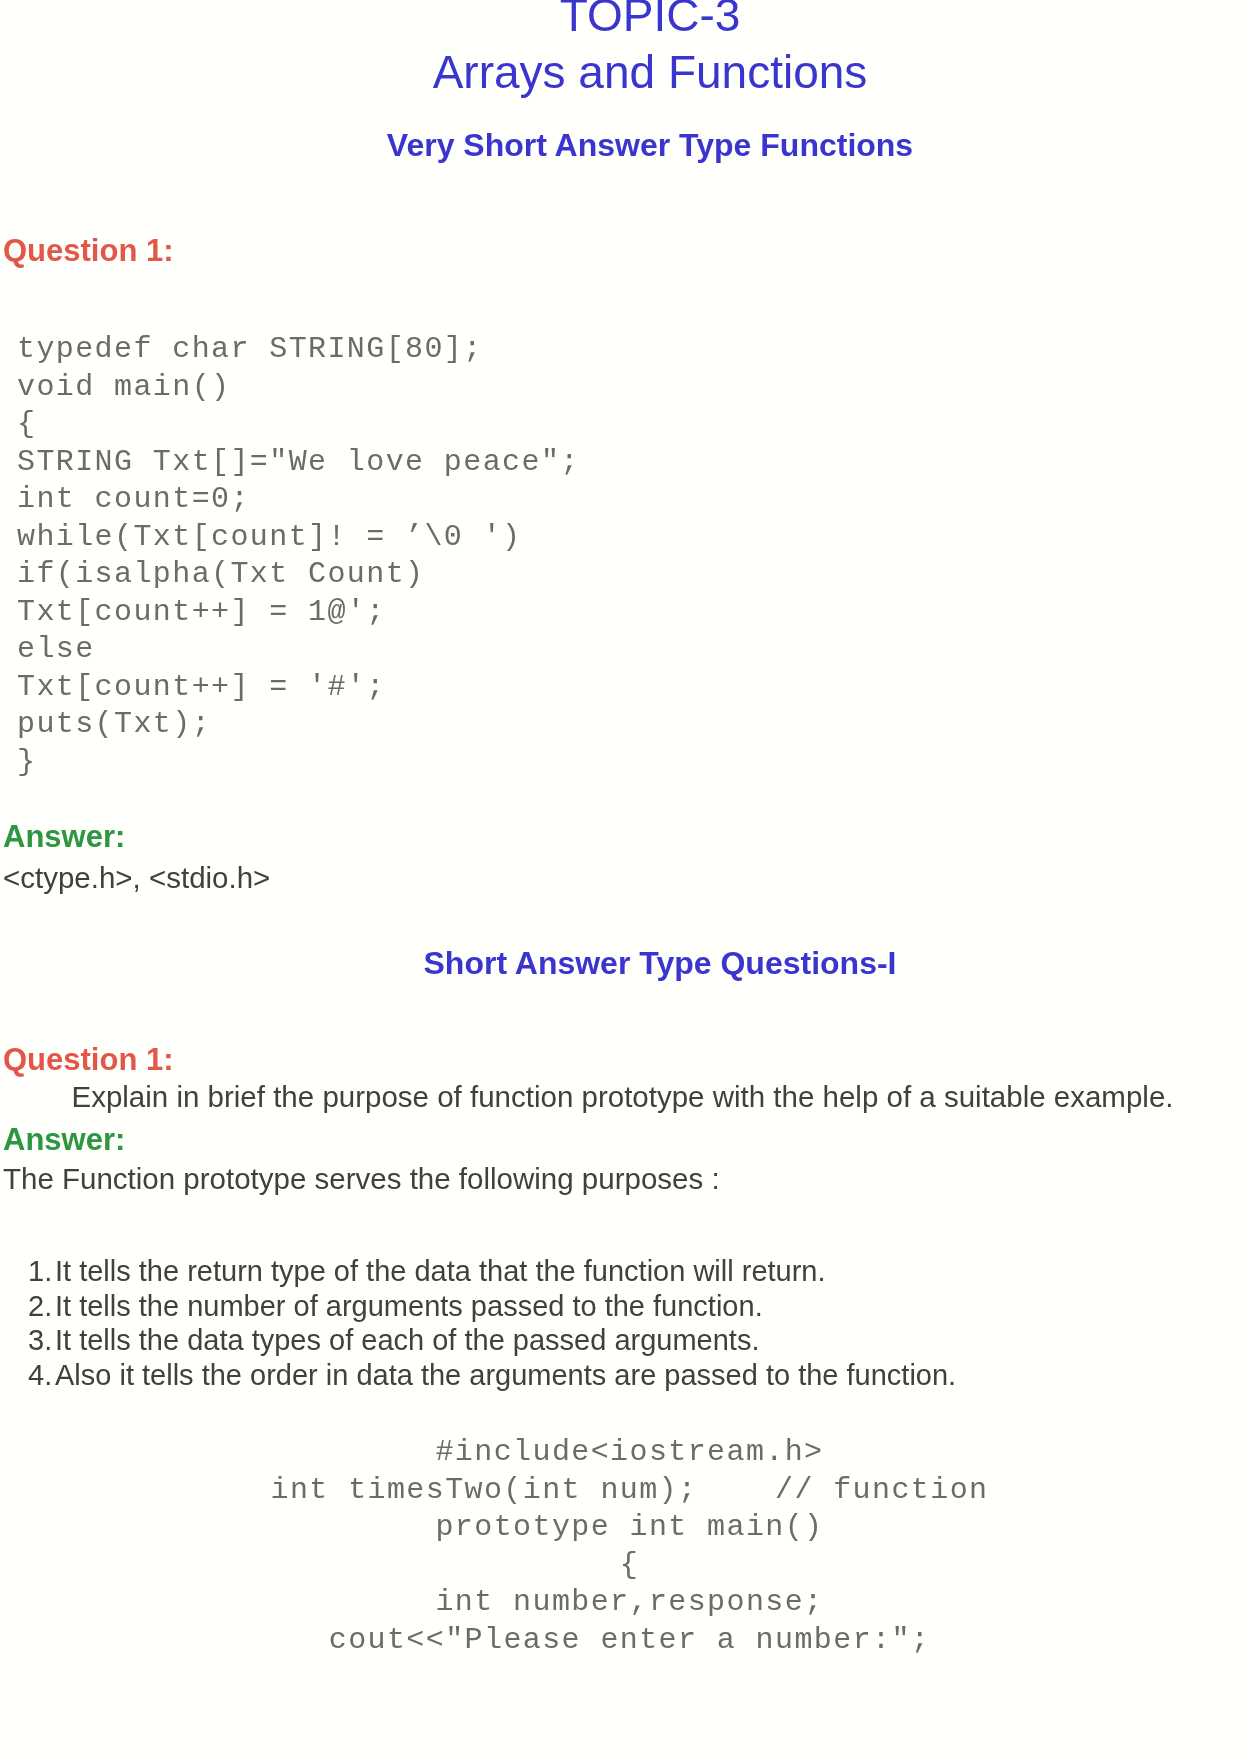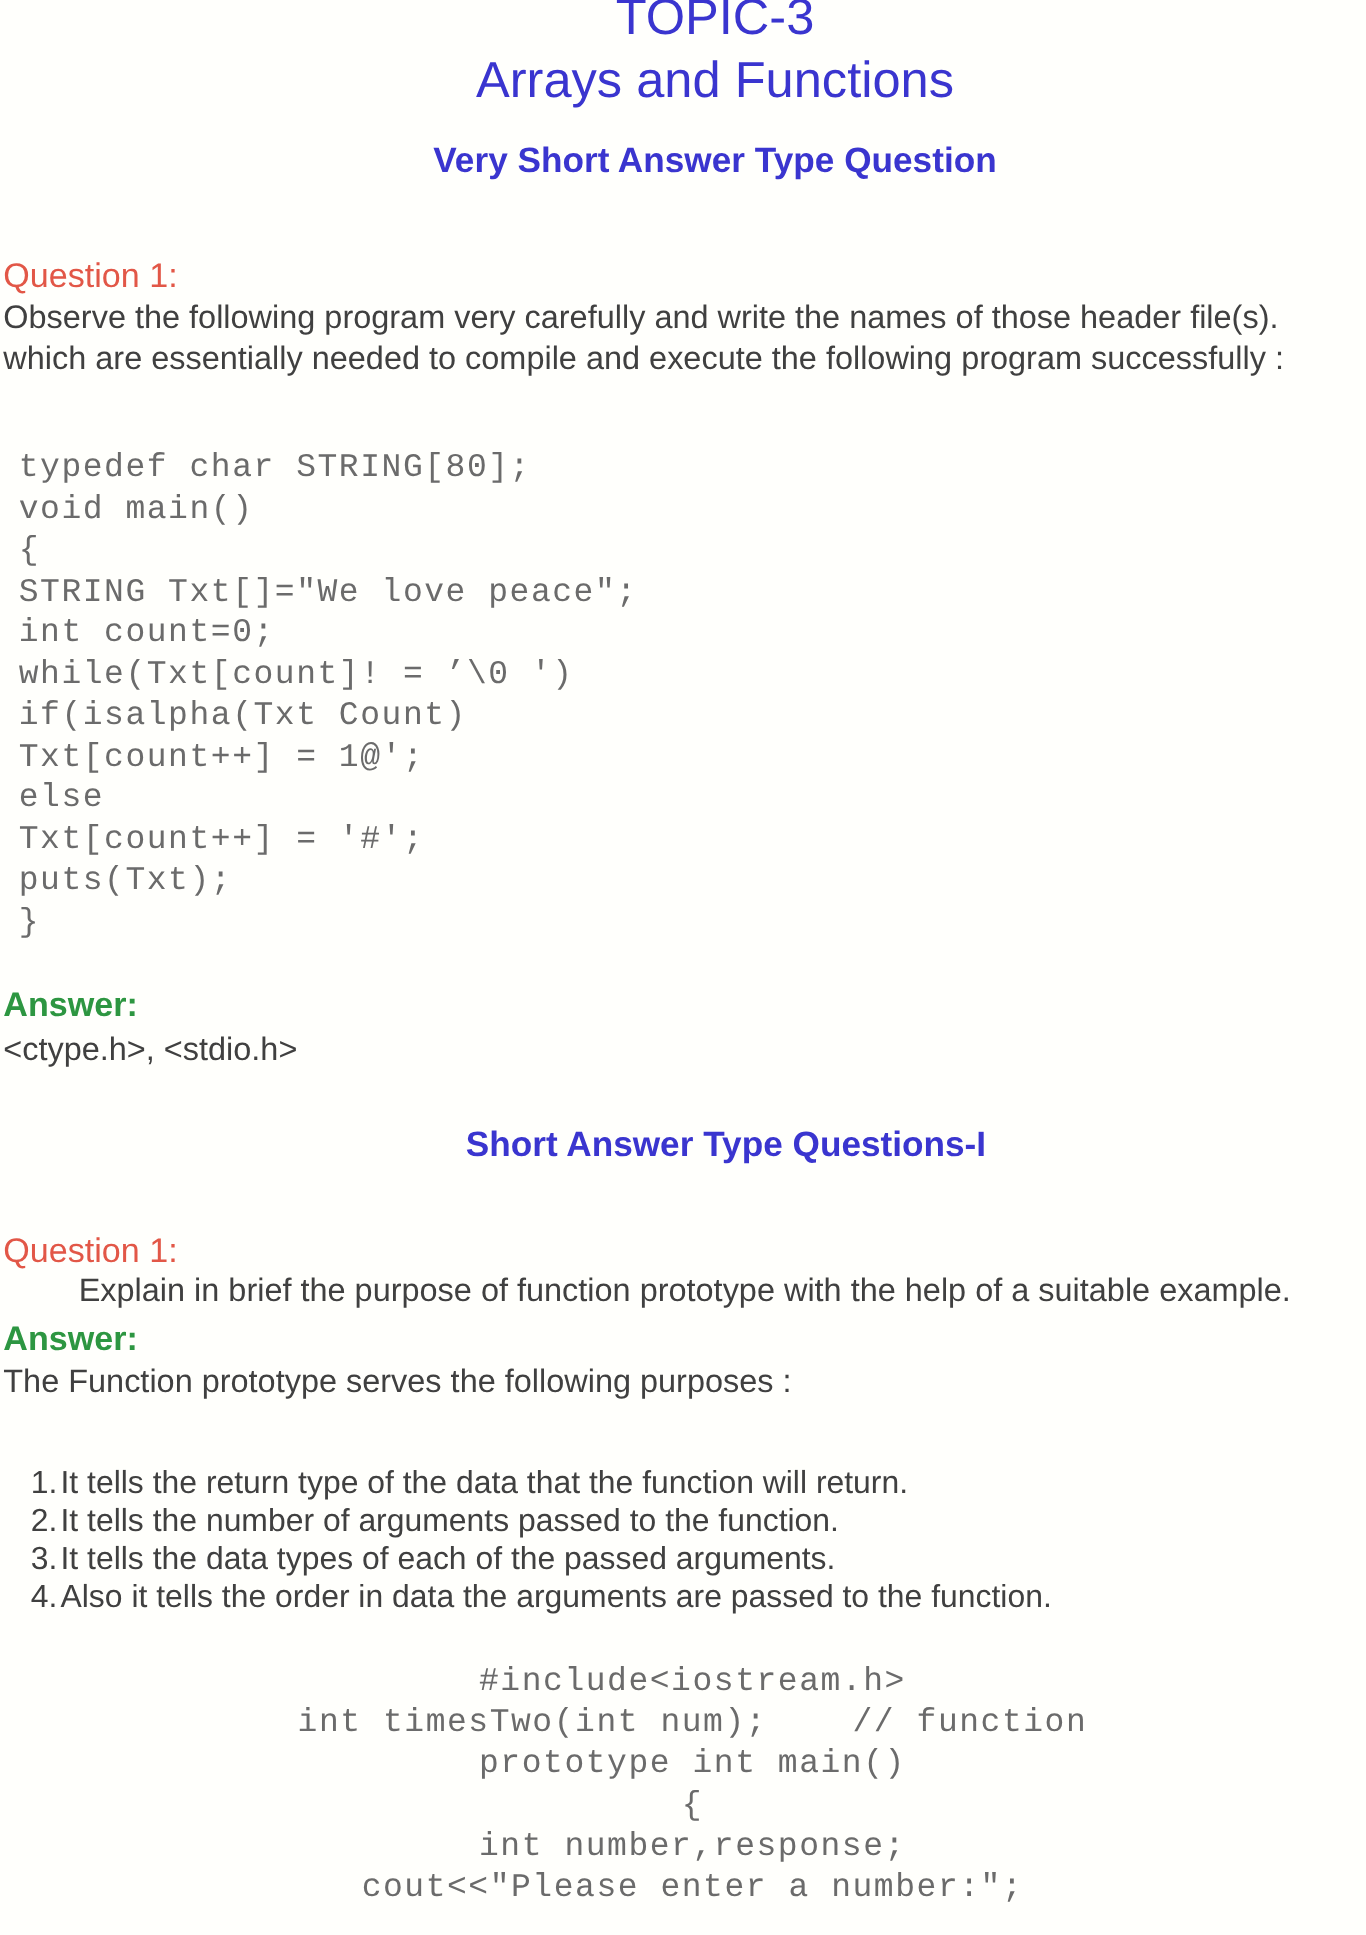--- a/index.html
+++ b/index.html
@@ -40,21 +40,21 @@
     font-weight: 700;
     color: #3a35cf;
   }
   .section-heading.second { margin-top: 50px; margin-left: 20px; }
 
   .q-label {
     margin: 73px 0 0 0;
     padding-left: 3px;
     font-size: 31px;
     line-height: 32px;
-    font-weight: 400;
+    font-weight: 700;
     color: #e25747;
   }
   .q-label.second { margin-top: 64px; }
 
   .body-text {
     margin: 3px 0 0 0;
     padding-left: 3px;
     width: 1235px;
     font-size: 29.5px;
     line-height: 37px;
@@ -92,24 +92,23 @@
   .point-text { flex: 1 1 auto; }
 </style>
 </head>
 <body>
 
 <div class="doc">
 
   <div class="topic-label">TOPIC-3</div>
   <div class="topic-title">Arrays and Functions</div>
 
-  <div class="section-heading">Very Short Answer Type Question</div>
+  <div class="section-heading">Very Short Answer Type Functions</div>
 
   <div class="q-label">Question 1:</div>
-  <div class="body-text">Observe the following program very carefully and write the names of those header file(s). which are essentially needed to compile and execute the following program successfully :</div>
 
   <pre class="code">typedef char STRING[80];
 void main()
 {
 STRING Txt[]="We love peace";
 int count=0;
 while(Txt[count]! = ’\0 ')
 if(isalpha(Txt Count)
 Txt[count++] = 1@';
 else

